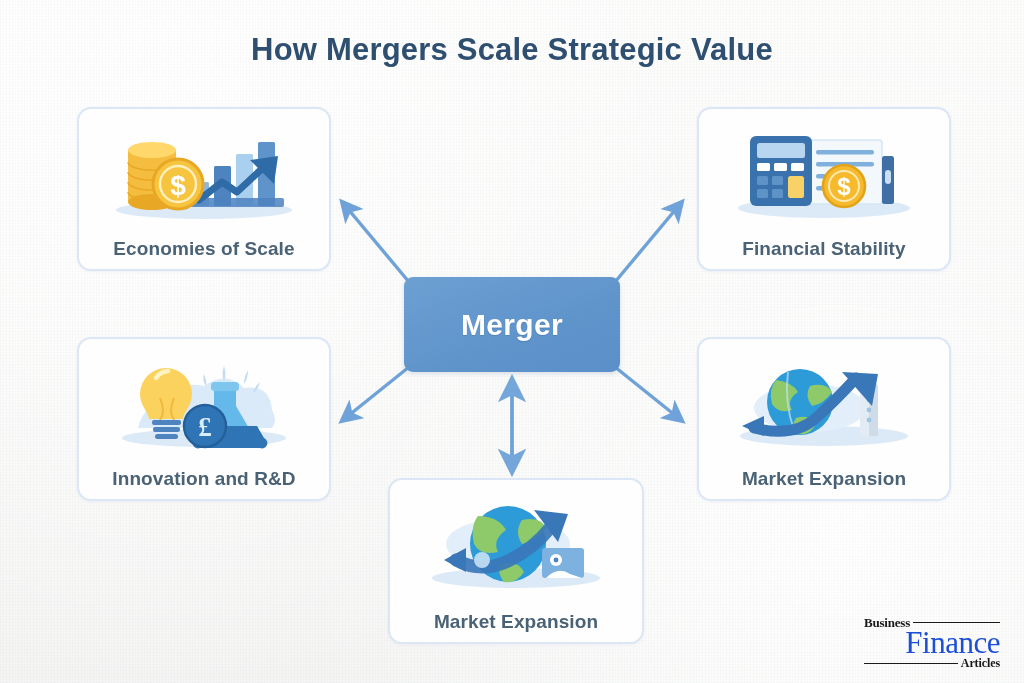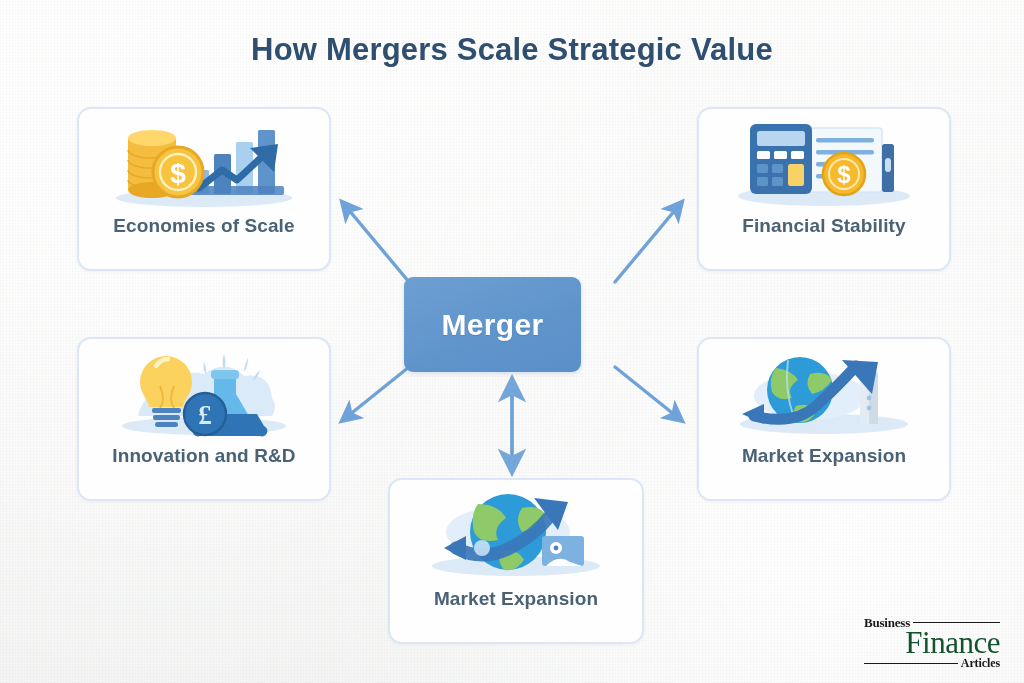--- a/index.html
+++ b/index.html
@@ -51,54 +51,54 @@
   }
   .card-art{
     width:100%;flex:1;
     position:relative;
     display:flex;align-items:center;justify-content:center;
   }
   .card-label{
     font-size:19px;font-weight:bold;
     color:#4a6276;
     letter-spacing:.1px;
-    padding-bottom:32px;
+    padding-bottom:9px;
     text-align:center;
     white-space:nowrap;
   }
 
   #card-economies{left:77px;top:107px;width:250px;height:160px;}
   #card-financial{left:697px;top:107px;width:250px;height:160px;}
   #card-innovation{left:77px;top:337px;width:250px;height:160px;}
   #card-market-right{left:697px;top:337px;width:250px;height:160px;}
   #card-market-bottom{left:388px;top:478px;width:252px;height:162px;}
 
   
   #merger{
-    position:absolute;left:404px;top:277px;width:177px;height:95px;
+    position:absolute;left:404px;top:277px;width:216px;height:95px;
     background:linear-gradient(160deg,#6d9fd2 0%,#5f94cb 60%,#5a8fc8 100%);
     border-radius:9px;
     display:flex;align-items:center;justify-content:center;
     box-shadow:0 2px 5px rgba(70,110,160,.18);
   }
   #merger span{
     color:#ffffff;font-size:30px;font-weight:bold;letter-spacing:.3px;
     text-shadow:0 1px 1px rgba(40,80,130,.25);
   }
 
   
   #logo{
     position:absolute;right:24px;bottom:14px;
     width:136px;text-align:right;
     line-height:1;
   }
   .logo-row{display:flex;align-items:center;justify-content:flex-start;}
   .logo-top{font-family:"Liberation Serif", serif;font-size:13px;font-weight:bold;color:#1a1a1a;letter-spacing:-.2px;}
   .logo-rule{flex:1;height:1px;background:#1a1a1a;margin-left:3px;}
-  .logo-main{font-family:"Liberation Serif", serif;font-size:31px;color:#14532d;letter-spacing:-.5px;line-height:.95;margin-top:-1px;}
+  .logo-main{font-family:"Liberation Serif", serif;font-size:31px;color:#1d4ed8;letter-spacing:-.5px;line-height:.95;margin-top:-1px;}
   .logo-bot{font-family:"Liberation Serif", serif;font-size:12px;font-weight:bold;color:#1a1a1a;letter-spacing:-.1px;}
   .logo-rule2{flex:1;height:1px;background:#1a1a1a;margin-right:3px;}
 </style>
 </head>
 <body>
 
 <div id="canvas"></div>
 <div id="grain"></div>
 
 <div id="title">How Mergers Scale Strategic Value</div>

